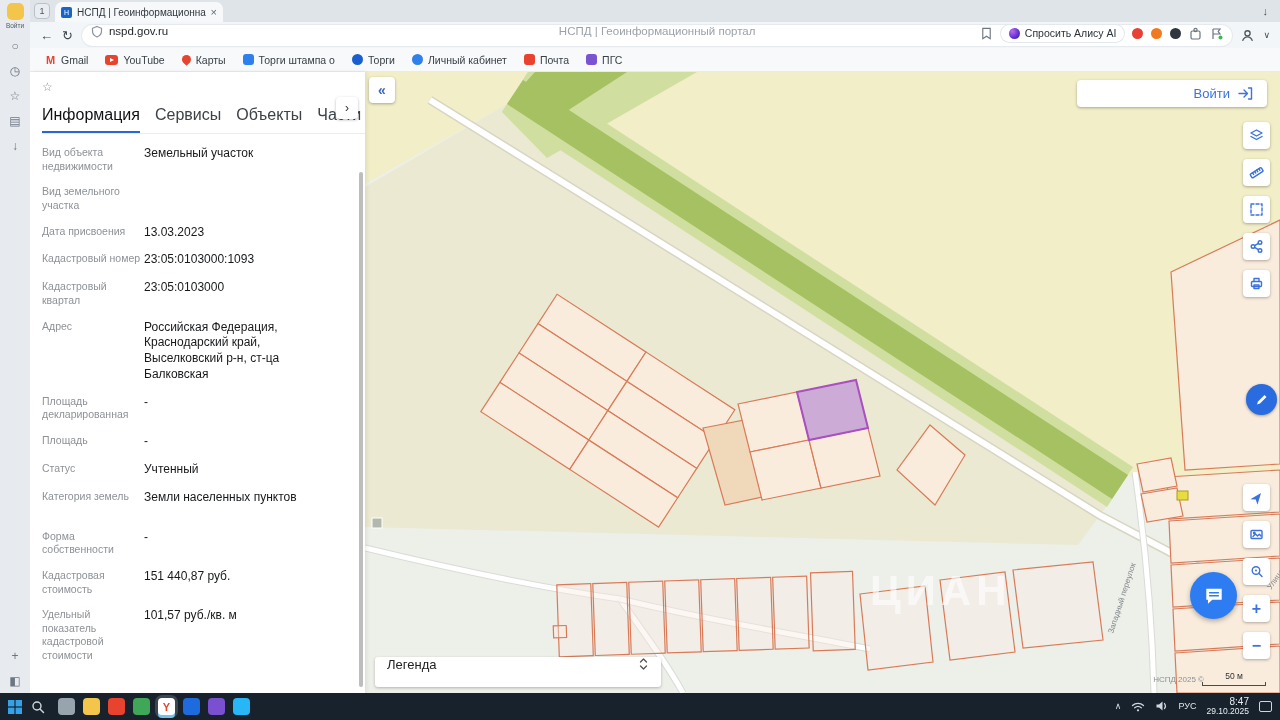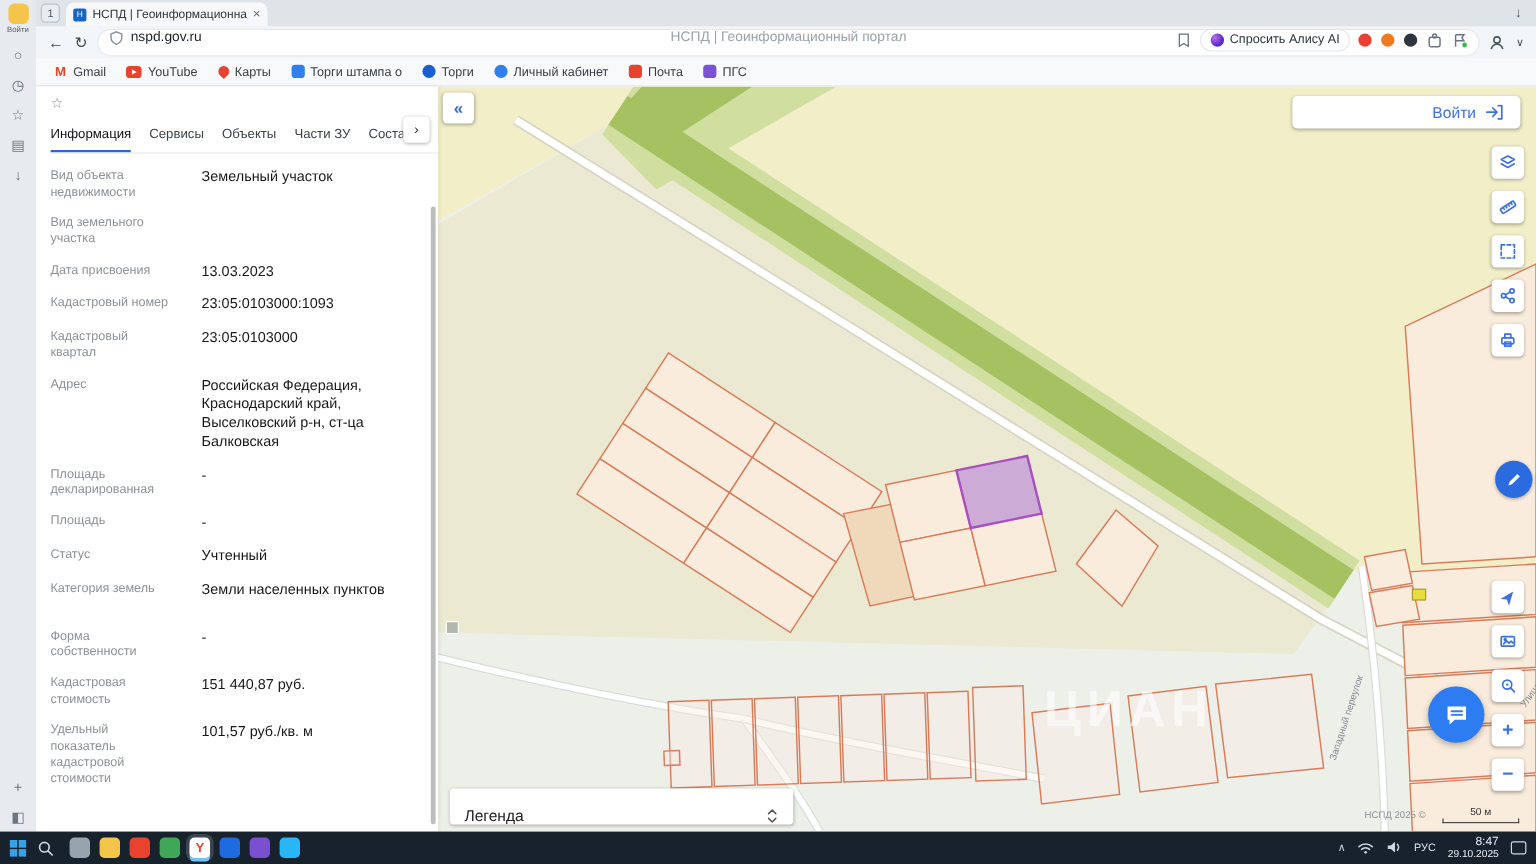--- a/index.html
+++ b/index.html
@@ -51,25 +51,25 @@
 .bic-torgi{background:#1a5fd0;border-radius:50%}
 .bic-acct{background:var(--brand-blue);border-radius:50%}
 .bic-mail{background:var(--brand-red)}
 .bic-pgs{background:var(--brand-purple)}
 
 
 #content{position:absolute;left:30px;top:72px;right:0;bottom:27px;display:flex}
 #info-panel{width:335px;background:#fff;position:relative;padding:5px 0 0 12px;box-shadow:2px 0 4px rgba(0,0,0,.07);z-index:2}
 .panel-star{color:#8a9097;font-size:12px}
 .panel-tabs{display:flex;gap:15px;margin-top:6px;border-bottom:1px solid #ececec;padding-right:34px;overflow:hidden;white-space:nowrap}
-.ptab{font-size:11px;color:#3c4247;padding:5px 0 7px;flex:none}
+.ptab{font-size:16px;color:#3c4247;padding:5px 0 7px;flex:none}
 .ptab.active{color:#101114;border-bottom:2px solid #2b66d9}
 .tabs-next{position:absolute;right:7px;top:25px;width:22px;height:22px;background:#fff;border-radius:4px;box-shadow:0 1px 3px rgba(0,0,0,.28);display:flex;align-items:center;justify-content:center;color:#333;font-size:12px}
 .fields{margin-top:12px;padding-right:28px;display:flex;flex-direction:column;gap:12px}
-.frow{display:grid;grid-template-columns:102px 1fr;column-gap:24px}
+.frow{display:grid;grid-template-columns:102px 1fr;column-gap:0}
 .flabel{font-size:10.5px;color:#8d9297;line-height:1.3}
 .fvalue{font-size:12px;color:#17191b;line-height:1.32}
 .panel-scrollbar{position:absolute;right:2px;top:100px;width:4px;height:515px;background:#bdbdbd;border-radius:2px}
 
 
 #map{flex:1;position:relative;overflow:hidden;background:var(--map-base)}
 #map-svg{position:absolute;inset:0;width:100%;height:100%}
 .lyr-yellow{fill:var(--map-yellow)}
 .lyr-beige{fill:var(--map-beige)}
 .band-halo{fill:var(--band-halo)}
@@ -90,24 +90,24 @@
 .login-btn{right:13px;top:8px;width:190px;height:27px;justify-content:flex-end;padding:0 14px;gap:8px;color:var(--accent-blue);font-size:13px}
 .tools{position:absolute;right:10px;display:flex;flex-direction:column;gap:10px}
 .tools-top{top:50px}
 .tools-bottom{top:412px}
 .tool{position:static;width:27px;height:27px}
 .zoom-glyph{color:var(--accent-blue);font-size:16px;font-weight:bold;line-height:1}
 .tico *{stroke:var(--accent-blue);fill:none;stroke-width:1.4;stroke-linecap:round;stroke-linejoin:round}
 .tico .fillb{fill:var(--accent-blue);stroke:none}
 .pencil-btn{position:absolute;right:3px;top:312px;width:31px;height:31px;border-radius:50%;background:#2a6be0;display:flex;align-items:center;justify-content:center;box-shadow:0 1px 3px rgba(0,0,0,.35)}
 .chat-btn{position:absolute;right:43px;top:500px;width:47px;height:47px;border-radius:50%;background:var(--chat-blue);display:flex;align-items:center;justify-content:center;box-shadow:0 2px 5px rgba(0,0,0,.3)}
-.legend{position:absolute;left:10px;bottom:6px;width:286px;height:30px;background:#fff;border-radius:3px;box-shadow:0 1px 3px rgba(0,0,0,.25);display:flex;align-items:flex-end;padding:0 12px;font-size:13px;color:#222}
+.legend{position:absolute;left:10px;bottom:6px;width:286px;height:30px;background:#fff;border-radius:3px;box-shadow:0 1px 3px rgba(0,0,0,.25);display:flex;align-items:flex-start;padding:0 12px;font-size:13px;color:#222}
 .legend-sort{margin-left:auto;display:flex}
 .watermark{position:absolute;left:505px;top:495px;font-size:42px;font-weight:bold;color:rgba(255,255,255,.62);letter-spacing:5px;pointer-events:none}
-.attribution{position:absolute;right:92px;bottom:9px;font-size:8px;color:#8b9096}
+.attribution{position:absolute;right:76px;bottom:9px;font-size:8px;color:#8b9096}
 .scalebar{position:absolute;right:14px;bottom:7px;width:64px;font-size:8.5px;color:#333;text-align:center;line-height:1.1}
 .scale-line{height:4px;border-left:1px solid #4a4a4a;border-right:1px solid #4a4a4a;border-bottom:1px solid #4a4a4a;margin-top:1px}
 
 
 #taskbar{position:absolute;left:0;bottom:0;width:100%;height:27px;background:var(--taskbar-bg);display:flex;align-items:center;padding:0 8px;gap:9px;z-index:6}
 .tb-apps{display:flex;gap:8px;margin-left:4px;align-items:center}
 .tb-app{width:17px;height:17px;border-radius:4px;display:flex;align-items:center;justify-content:center;font-size:11px;font-weight:bold}
 .tb-app.active{box-shadow:0 0 0 3px rgba(255,255,255,.16),0 3px 0 #57b8f2}
 .tb-tray{margin-left:auto;display:flex;align-items:center;gap:10px;color:#dfe6ec}
 .tb-chevron{font-size:9px;color:#cfd6dd}

